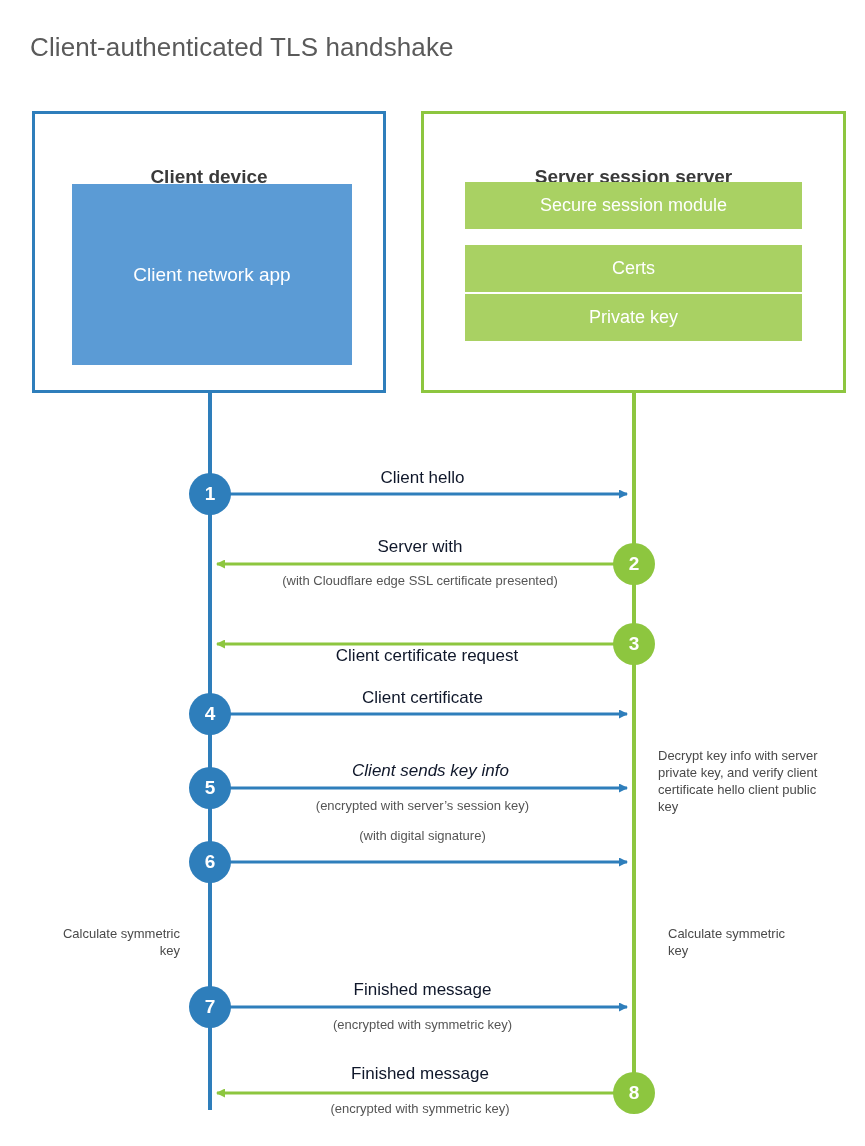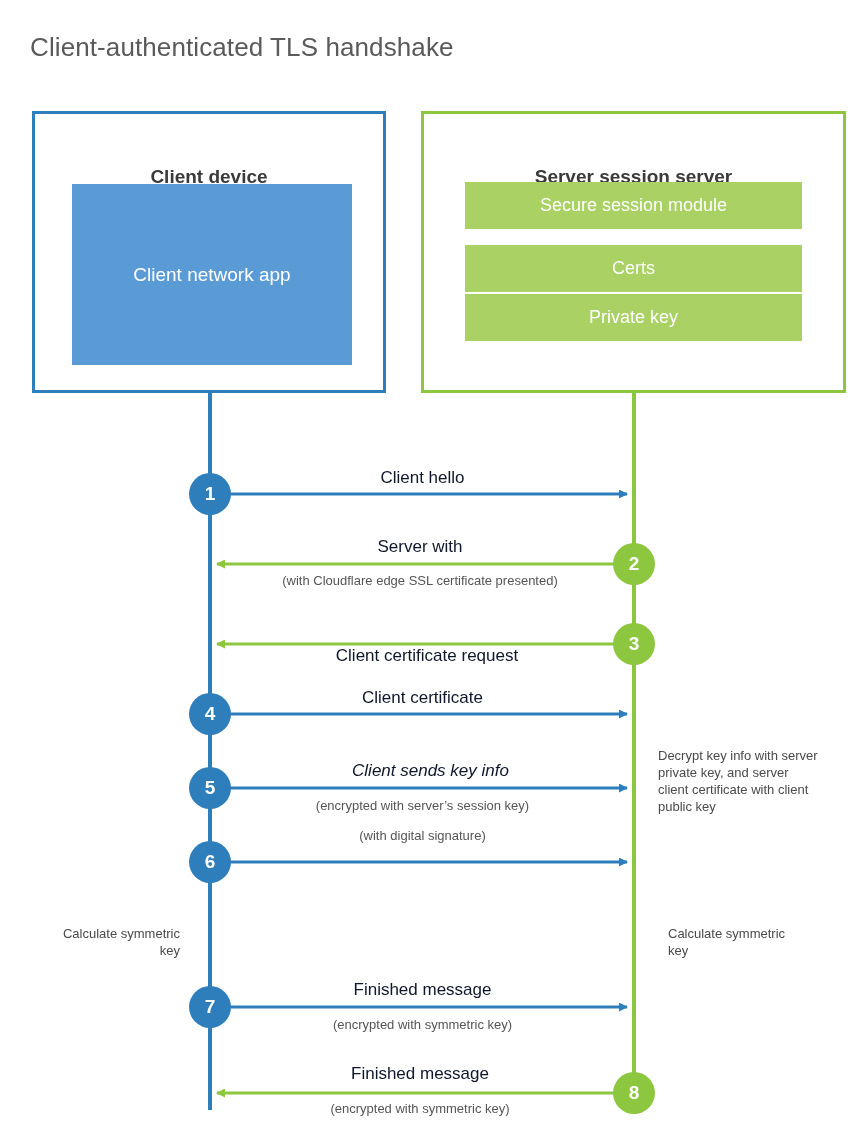--- a/index.html
+++ b/index.html
@@ -219,19 +219,19 @@
   <div class="msg-sub" style="left:220px; top:798px; width:405px;">(encrypted with server’s session key)</div>
 
   <div class="msg-sub" style="left:220px; top:828px; width:405px;">(with digital signature)</div>
 
   <div class="msg-label" style="left:220px; top:980px; width:405px;">Finished message</div>
   <div class="msg-sub" style="left:220px; top:1017px; width:405px;">(encrypted with symmetric key)</div>
 
   <div class="msg-label" style="left:220px; top:1064px; width:400px;">Finished message</div>
   <div class="msg-sub" style="left:220px; top:1101px; width:400px;">(encrypted with symmetric key)</div>
 
-  <div class="side-note right" style="left:658px; top:747px; width:160px;">Decrypt key info with server private key, and server client certificate with client public key</div>
+  <div class="side-note right" style="left:658px; top:747px; width:160px;">Decrypt key info with server private key, and verify client certificate hello client public key</div>
 
   <div class="side-note left" style="left:40px; top:925px; width:140px;">Calculate symmetric key</div>
 
   <div class="side-note right" style="left:668px; top:925px; width:140px;">Calculate symmetric key</div>
 
 </div>
 
 </body></html>

